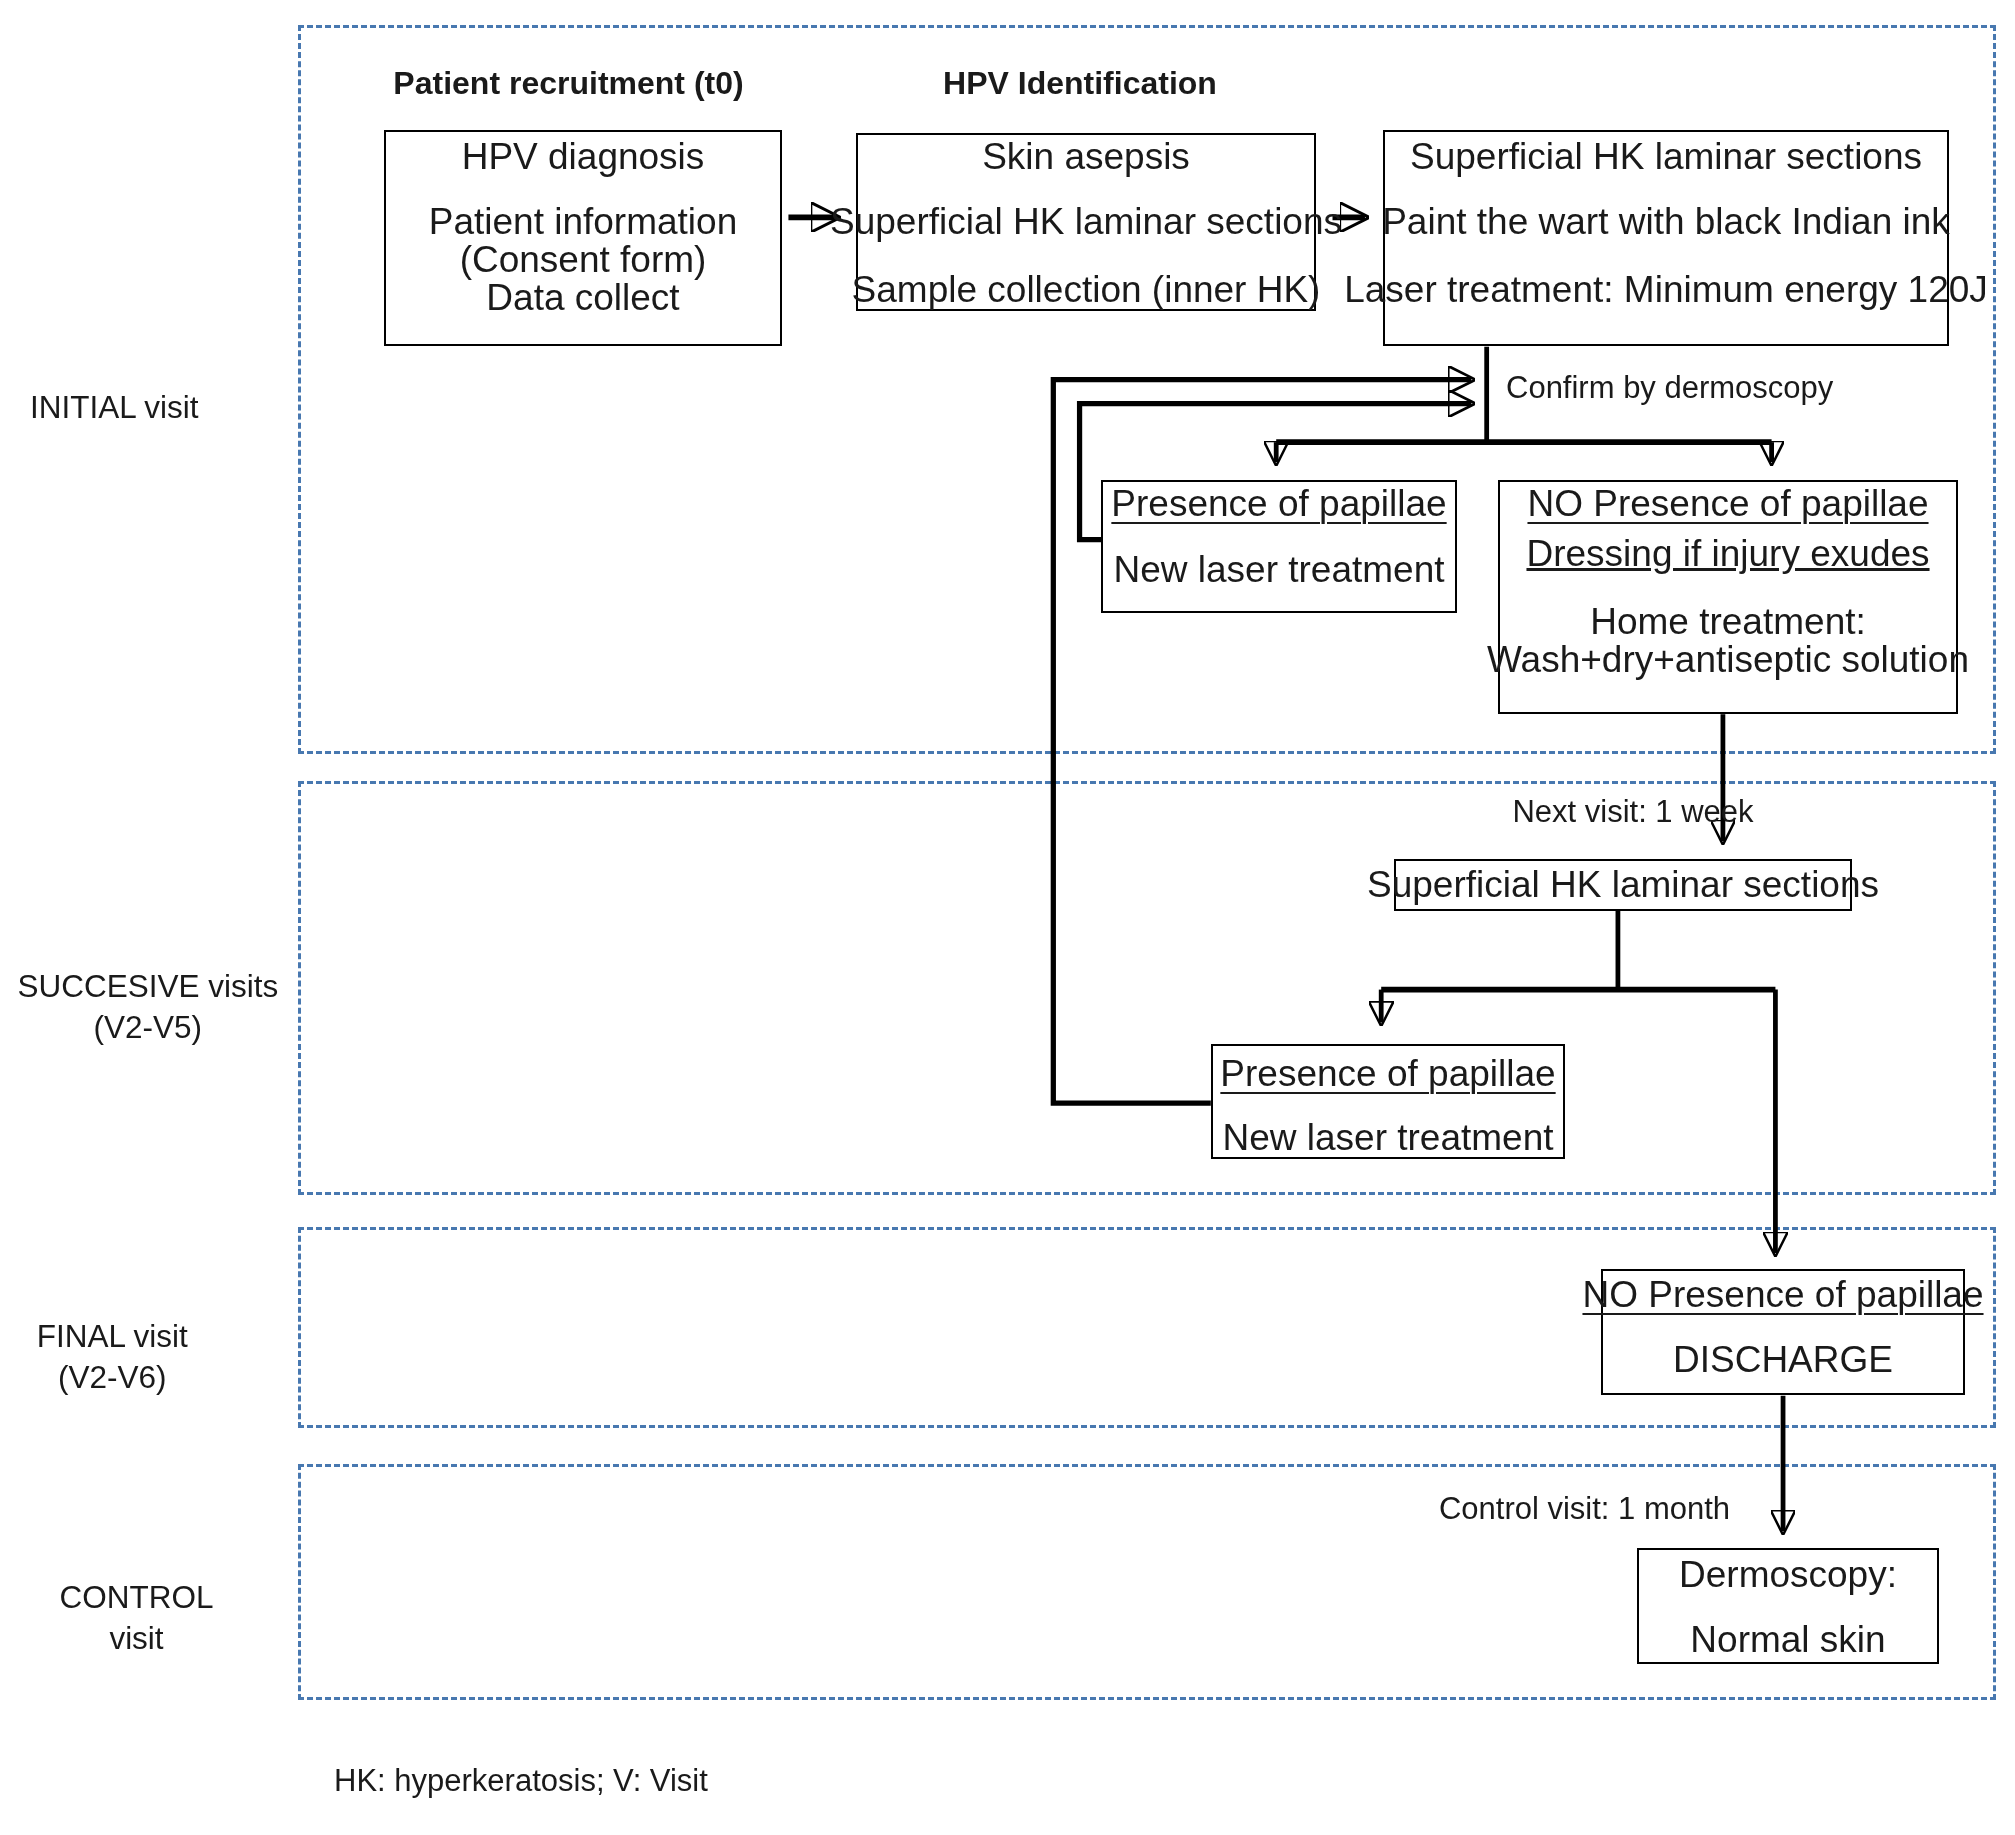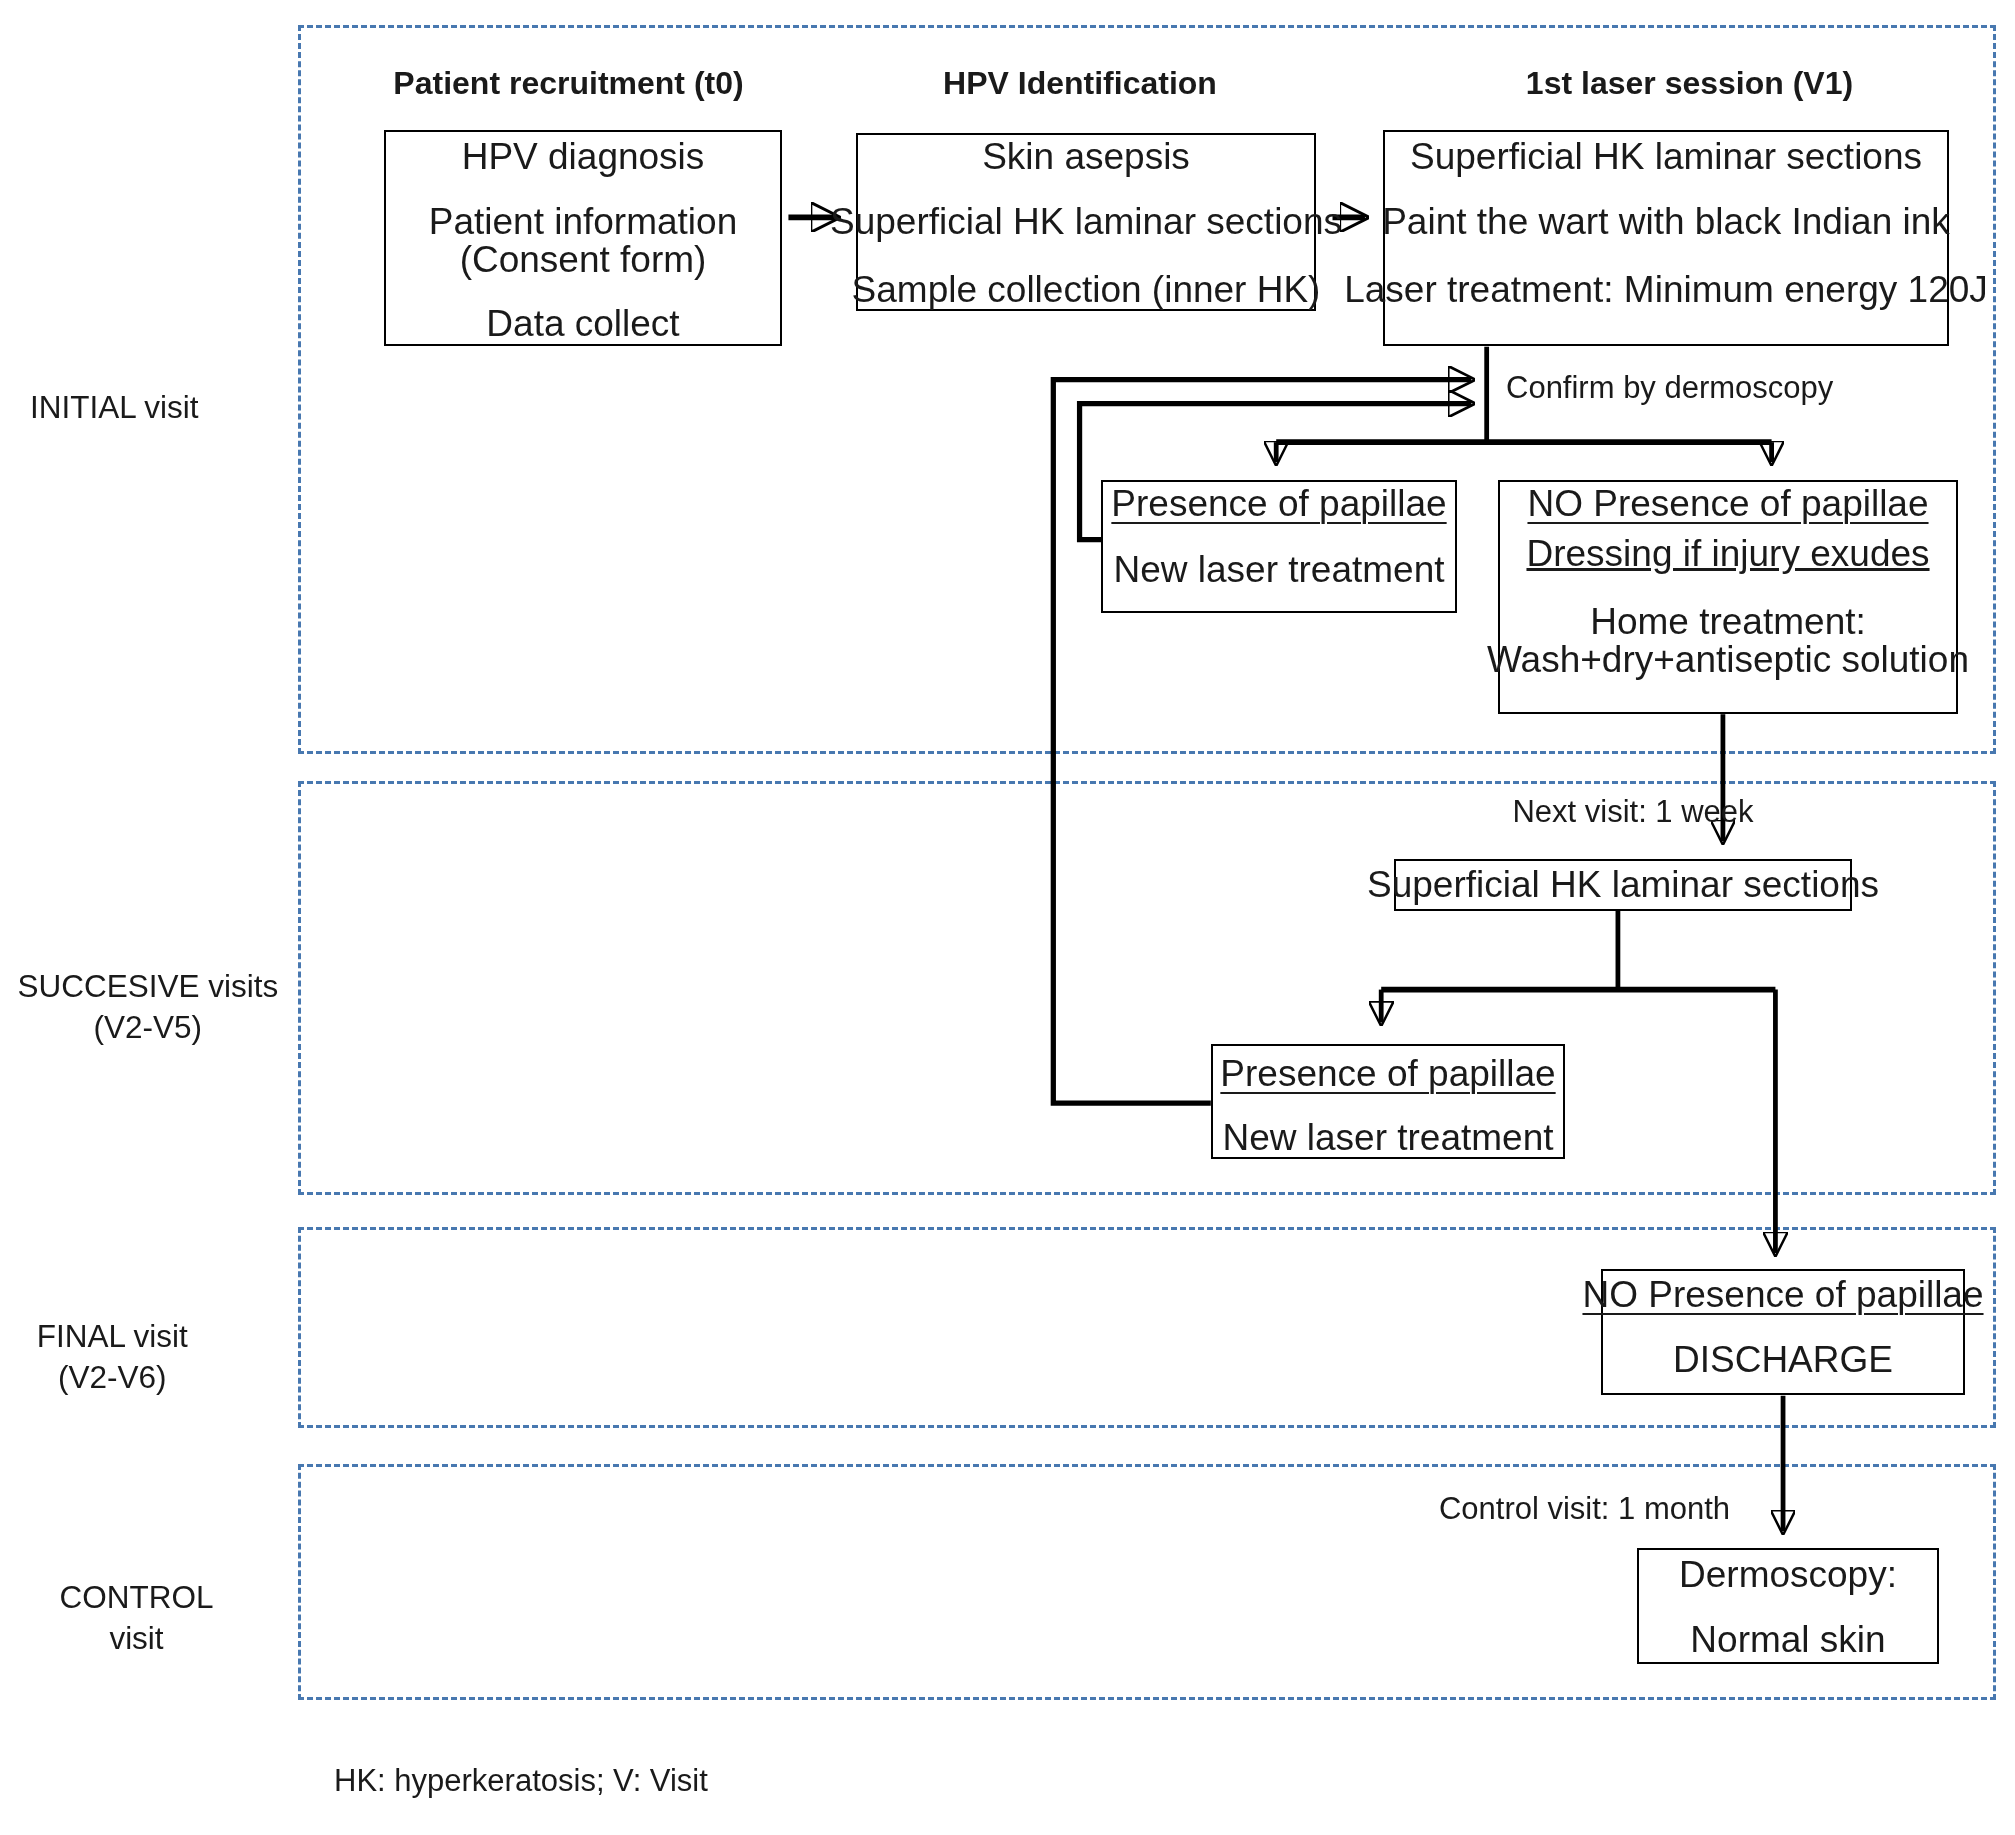--- a/index.html
+++ b/index.html
@@ -72,29 +72,26 @@
   <div class="rowlabel" style="left:29px;top:1577px;width:215px;">
     <span>CONTROL visit</span>
   </div>
 
   <div class="colheader" style="left:330px;top:64px;width:477px;">
     <span>Patient recruitment (t0)</span>
   </div>
   <div class="colheader" style="left:889px;top:64px;width:382px;">
     <span>HPV Identification</span>
   </div>
-  <div class="colheader" style="left:1451px;top:64px;width:477px;">
-    <span>1st laser session (V1)</span>
-  </div>
 
   <div class="box" style="left:384px;top:130px;width:398px;height:216px;padding-top:5.7px;">
     <span class="ln">HPV diagnosis</span>
     <span class="ln" style="margin-top:27px;">Patient information</span>
     <span class="ln">(Consent form)</span>
-    <span class="ln" style="margin-top:26px;">Data collect</span>
+    <span class="ln" style="">Data collect</span>
   </div>
 
   <div class="box" style="left:856px;top:133px;width:460px;height:178px;padding-top:3.3px;">
     <span class="ln">Skin asepsis</span>
     <span class="ln" style="margin-top:27px;">Superficial HK laminar sections</span>
     <span class="ln" style="margin-top:30px;">Sample collection (inner HK)</span>
   </div>
 
   <div class="box" style="left:1383px;top:130px;width:566px;height:216px;padding-top:5.7px;">
     <span class="ln">Superficial HK laminar sections</span>

